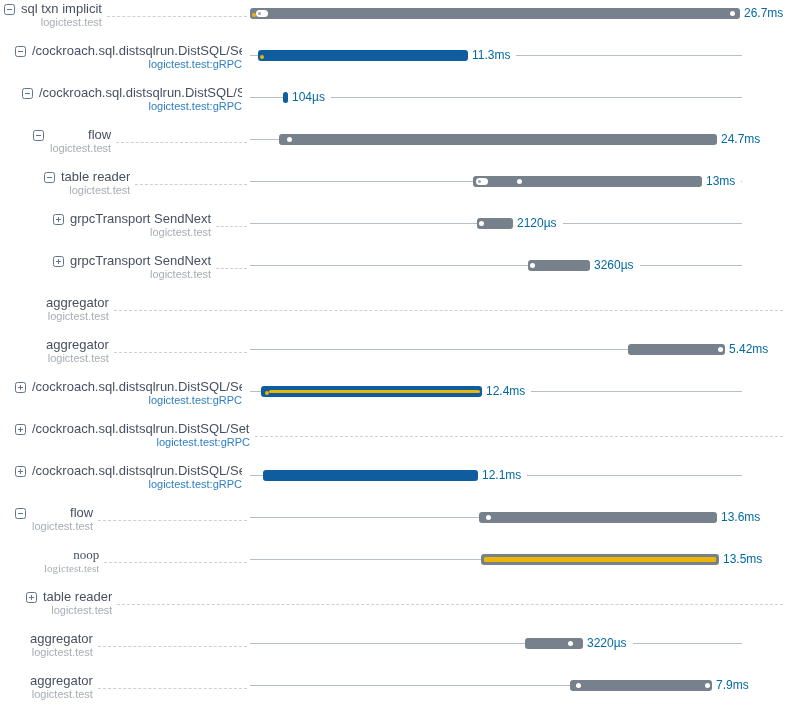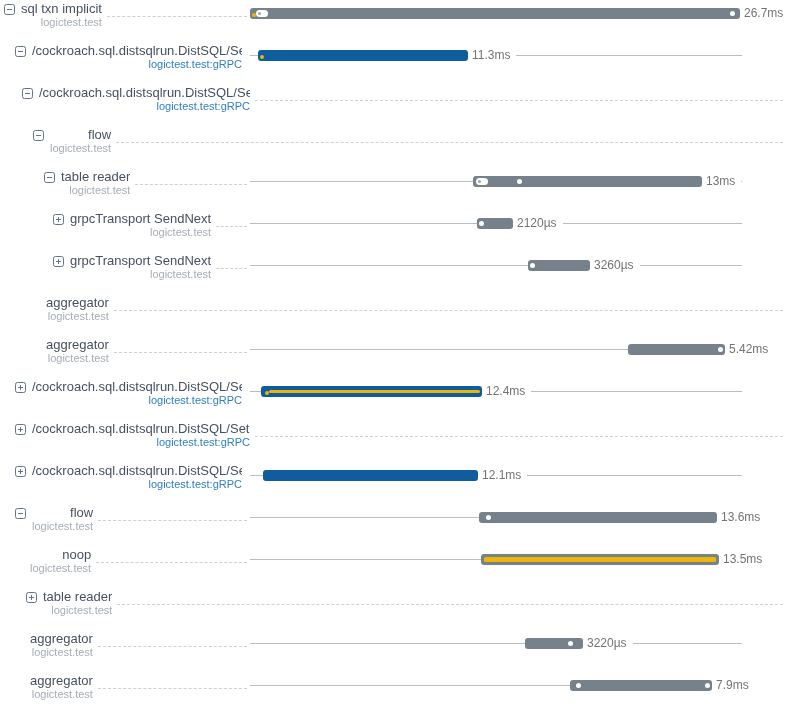--- a/index.html
+++ b/index.html
@@ -23,21 +23,21 @@
   .stripe{position:absolute;background:#EDB607;border-radius:1.5px;}
   .stripe.thin{height:3px;top:4px;left:8px;right:2px;}
   .stripe.thick{height:5px;top:3px;left:3px;right:3px;}
   .marker{position:absolute;}
   .marker.dot{width:5px;height:5px;border-radius:50%;background:#fff;top:3px;}
   .marker.chip{width:12px;height:7px;border-radius:3.5px;background:#fff;top:2px;}
   .marker.chip::after{content:"";position:absolute;width:3px;height:3px;border-radius:50%;background:#9BA4AC;top:2px;left:2px;}
   .marker.chip-sm{width:7px;height:6px;border-radius:3px;background:#fff;top:2.5px;}
   .marker.chip-sm::after{content:"";position:absolute;width:3px;height:3px;border-radius:50%;background:#9BA4AC;top:1.5px;left:2px;}
   .marker.yellow-dot{width:4px;height:4px;border-radius:50%;background:#EDB607;top:5px;}
-  .dur{flex:none;font-size:12px;color:#737373;margin:0 6px 0 4px;white-space:nowrap;}
+  .dur{flex:none;font-size:12px;color:#0369a1;margin:0 6px 0 4px;white-space:nowrap;}
   .trail{flex:1 1 0;min-width:0;border-top:1px solid #B7BEC5;height:0;margin-right:44px;}
 </style>
 </head>
 <body>
 
 <div id="trace">
   <div class="row">
     <div class="labels" style="margin-left: 4px; max-width: 246px;">
       <span class="tree-icon"></span>
       <span class="txt">
@@ -79,31 +79,45 @@
 
   <div class="row">
     <div class="labels" style="margin-left: 22px; max-width: 228px;">
       <span class="tree-icon"></span>
       <span class="txt">
         <span class="title">/cockroach.sql.distsqlrun.DistSQL/SetupFlow</span>
         <span class="subtitle link">logictest.test:gRPC</span>
       </span>
     </div>
     <div class="dash"></div>
+    <div class="timeline">
+      <div class="lead" style="width: 33px;"></div>
+      <div class="bar blue" style="width: 5px;"></div>
+      <div class="dur">104µs</div>
+      <div class="trail"></div>
+    </div>
   </div>
 
   <div class="row">
     <div class="labels" style="margin-left: 33px; max-width: 217px;">
       <span class="tree-icon"></span>
       <span class="txt">
         <span class="title">flow</span>
         <span class="subtitle">logictest.test</span>
       </span>
     </div>
     <div class="dash"></div>
+    <div class="timeline">
+      <div class="lead" style="width: 29px;"></div>
+      <div class="bar gray" style="width: 438px;">
+          <div class="marker dot" style="left: 8px;"></div>
+        </div>
+      <div class="dur">24.7ms</div>
+      <div class="trail"></div>
+    </div>
   </div>
 
   <div class="row">
     <div class="labels" style="margin-left: 44px; max-width: 206px;">
       <span class="tree-icon"></span>
       <span class="txt">
         <span class="title">table reader</span>
         <span class="subtitle">logictest.test</span>
       </span>
     </div>
@@ -248,21 +262,21 @@
       <div class="lead" style="width: 229px;"></div>
       <div class="bar gray" style="width: 238px;">
           <div class="marker dot" style="left: 7px;"></div>
         </div>
       <div class="dur">13.6ms</div>
       <div class="trail"></div>
     </div>
   </div>
 
   <div class="row">
-    <div class="labels" style="margin-left: 30px; max-width: 220px;">
+    <div class="labels" style="margin-left: 44px; max-width: 220px; font-family: Liberation Serif, serif;">
 
       <span class="txt">
         <span class="title">noop</span>
         <span class="subtitle">logictest.test</span>
       </span>
     </div>
     <div class="dash"></div>
     <div class="timeline">
       <div class="lead" style="width: 231px;"></div>
       <div class="bar gray" style="width: 238px;">

